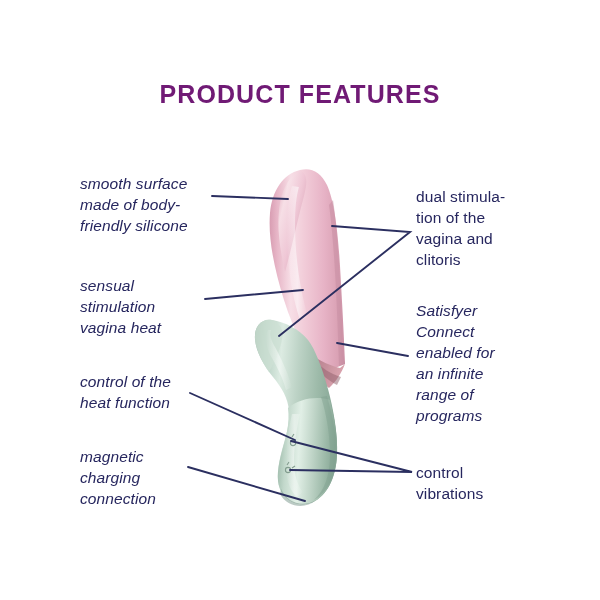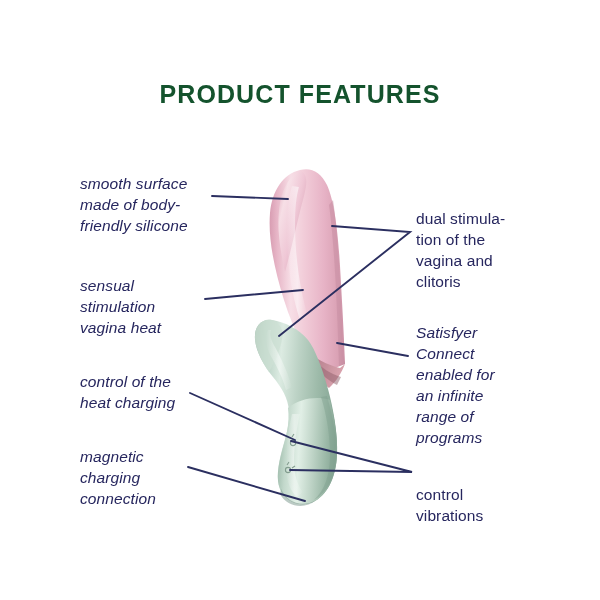--- a/index.html
+++ b/index.html
@@ -20,36 +20,36 @@
   #title {
     position: absolute;
     left: 0;
     top: 80px;
     width: 600px;
     text-align: center;
     font-family: "Liberation Sans", sans-serif;
     font-size: 25px;
     font-weight: bold;
     letter-spacing: 1.1px;
-    color: #14532d;
+    color: #701a75;
     white-space: pre;
   }
 
   
   .label {
     position: absolute;
     color: #26265e;
     font-family: "Liberation Sans", sans-serif;
     font-size: 15.5px;
     line-height: 21px;
     white-space: pre-line;
     letter-spacing: 0.1px;
   }
   .label.left  { text-align: left; font-style: italic; }
-  .label.right { text-align: left; margin-top: 22px; }
+  .label.right { text-align: left; }
 
   #lbl-smooth     { left: 80px;  top: 173px; width: 150px; }
   #lbl-sensual    { left: 80px;  top: 275px; width: 150px; }
   #lbl-heatctrl   { left: 80px;  top: 371px; width: 160px; }
   #lbl-magnetic   { left: 80px;  top: 446px; width: 150px; }
   #lbl-dual       { left: 416px; top: 186px; width: 140px; }
   #lbl-connect    { left: 416px; top: 300px; width: 140px; font-style: italic; }
   #lbl-vibrations { left: 416px; top: 462px; width: 140px; }
 
   
@@ -235,21 +235,21 @@
 
   <div class="label left" id="lbl-smooth">smooth surface
 made of body-
 friendly silicone</div>
 
   <div class="label left" id="lbl-sensual">sensual
 stimulation
 vagina heat</div>
 
   <div class="label left" id="lbl-heatctrl">control of the
-heat charging</div>
+heat function</div>
 
   <div class="label left" id="lbl-magnetic">magnetic
 charging
 connection</div>
 
   <div class="label right" id="lbl-dual">dual stimula-
 tion of the
 vagina and
 clitoris</div>
 

